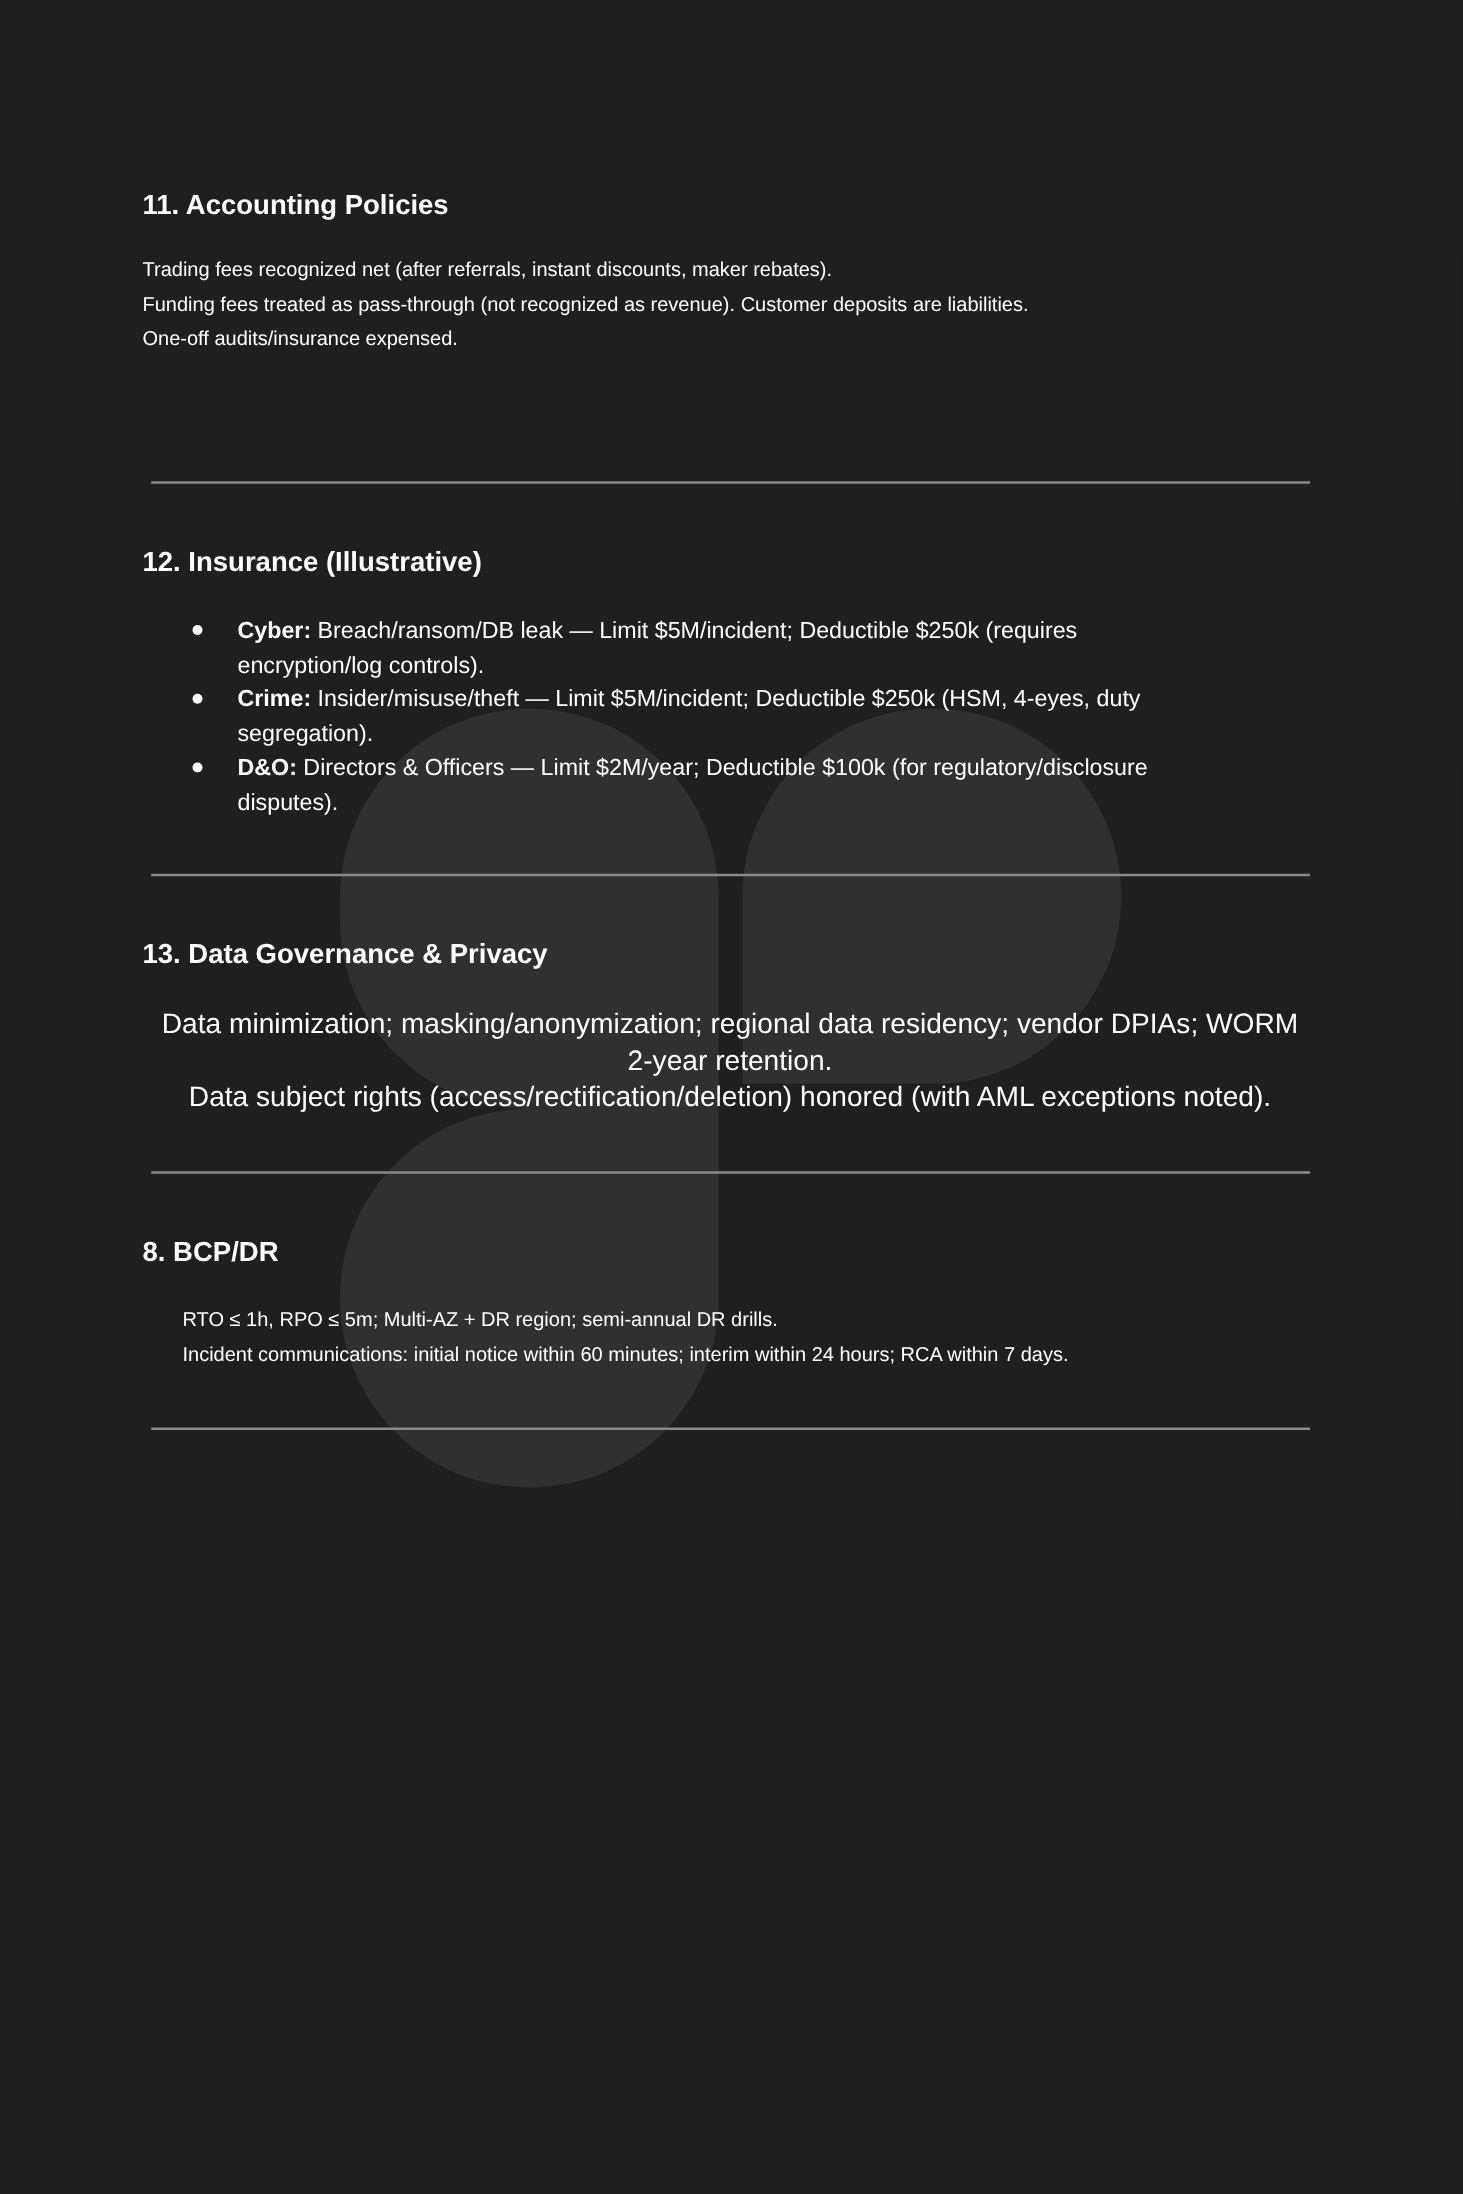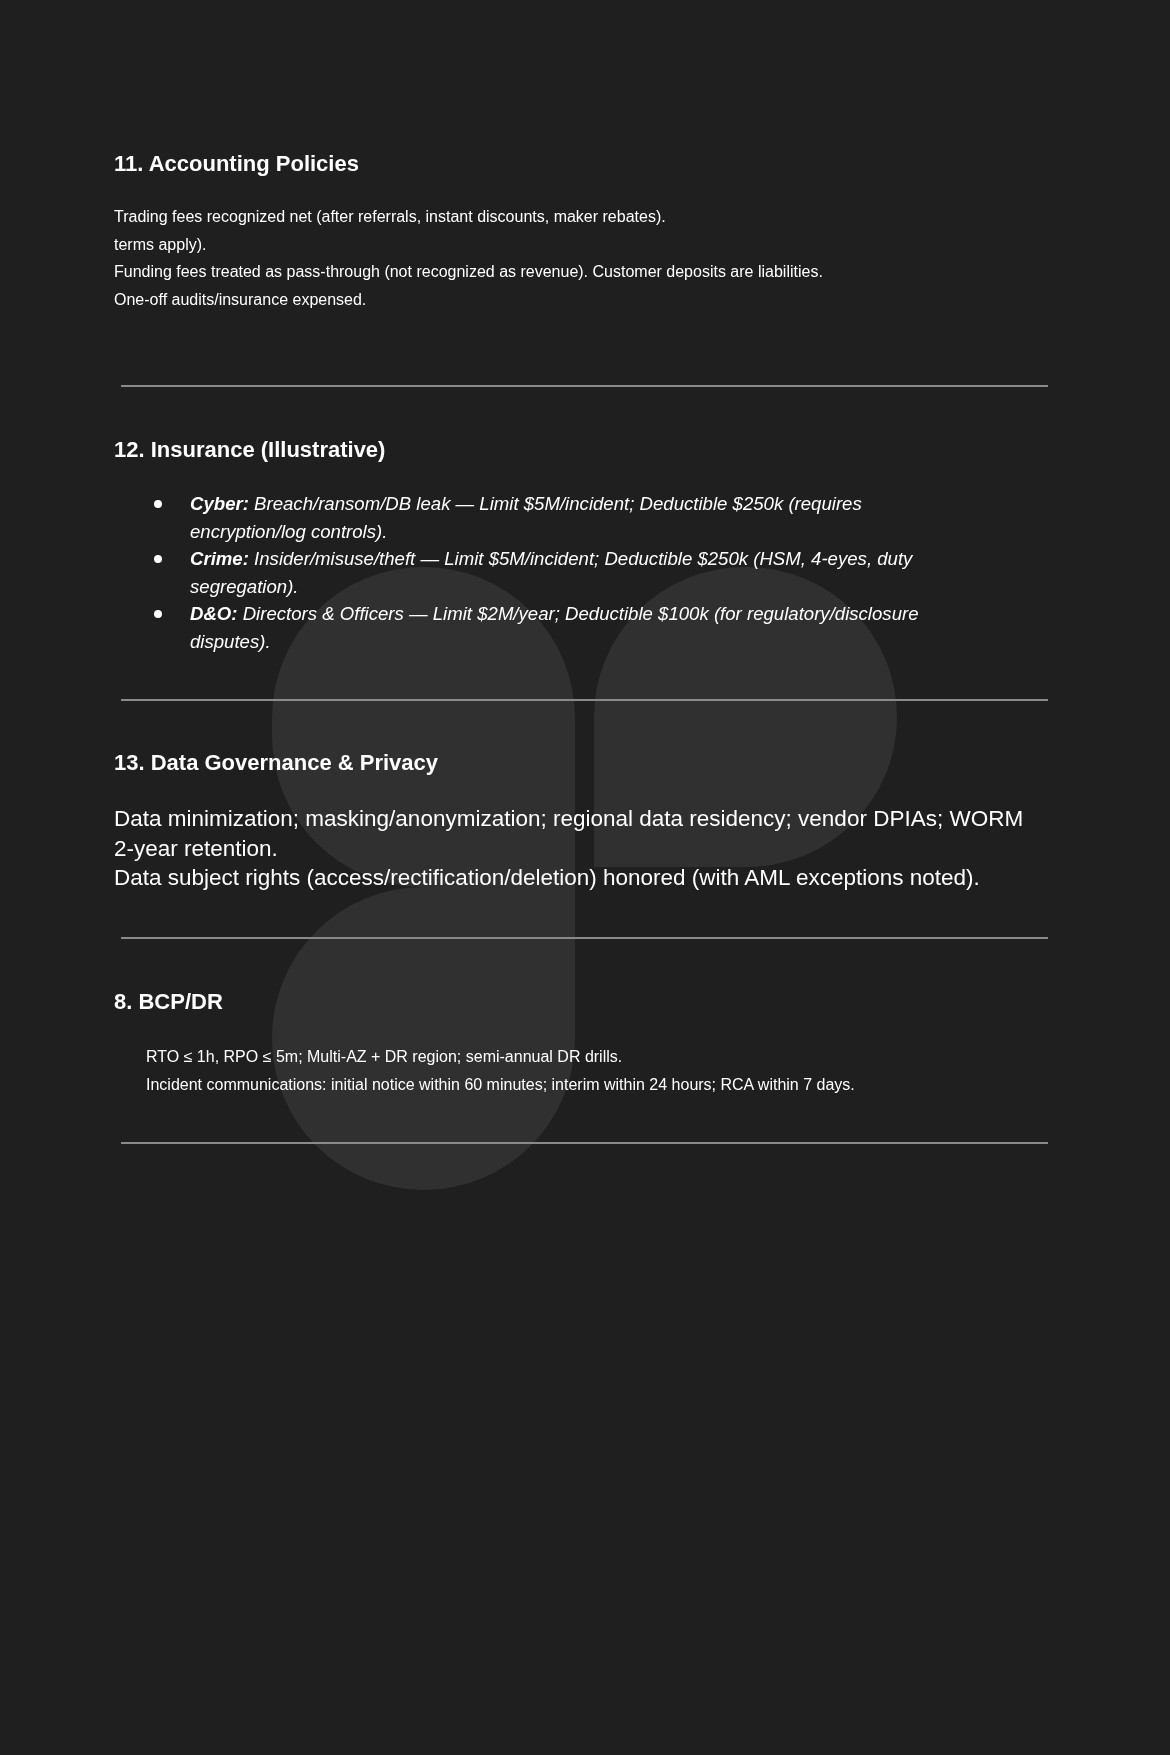--- a/index.html
+++ b/index.html
@@ -10,39 +10,38 @@
   .wm { position: absolute; background: #303030; z-index: 0; }
   .wm-tl { left: 272px; top: 567px; width: 303px; height: 320px; border-radius: 151px 151px 0 151px; }
   .wm-tr { left: 594px; top: 567px; width: 303px; height: 300px; border-radius: 151px 151px 151px 0; }
   .wm-bl { left: 272px; top: 887px; width: 303px; height: 303px; border-radius: 151px 0 151px 151px; }
   .content { position: absolute; left: 0; top: 0; width: 956px; height: 1755px; z-index: 1; }
   .h { position: absolute; left: 114px; font-size: 22px; font-weight: bold; line-height: 28px; margin: 0; white-space: nowrap; }
   .p { position: absolute; left: 114px; width: 940px; font-size: 16px; line-height: 27.5px; margin: 0; }
   .p .line { display: block; white-space: nowrap; }
   .p.big { font-size: 22.5px; line-height: 29.5px; }
   .divider { position: absolute; left: 121px; width: 927px; height: 2px; background: #8a8a8a; border: 0; margin: 0; }
-  .list { position: absolute; left: 114px; width: 940px; margin: 0; padding: 0; list-style: none; font-size: 18.6px; line-height: 27.5px; font-style: italic; }
+  .list { position: absolute; left: 114px; width: 940px; margin: 0; padding: 0; list-style: none; font-size: 18.6px; line-height: 27.5px; }
   .list li { position: relative; padding-left: 76px; }
   .list li .dot { position: absolute; left: 40px; top: 10px; width: 8px; height: 8px; border-radius: 50%; background: #ffffff; }
   .list li .line { display: block; white-space: nowrap; }
   .list li b { font-weight: bold; }
 </style>
 </head>
 <body>
 
 <div class="wm wm-tl"></div>
 <div class="wm wm-tr"></div>
 <div class="wm wm-bl"></div>
 
 <div class="content">
 
   <h2 class="h" style="top:150px;">11. Accounting Policies</h2>
   <div class="p" style="top:203px;">
     <span class="line">Trading fees recognized net (after referrals, instant discounts, maker rebates).</span>
-    <span class="line">terms apply).</span>
     <span class="line">Funding fees treated as pass-through (not recognized as revenue). Customer deposits are liabilities.</span>
     <span class="line">One-off audits/insurance expensed.</span>
   </div>
   <hr class="divider" style="top:385px;">
 
   <h2 class="h" style="top:436px;">12. Insurance (Illustrative)</h2>
   <ul class="list" style="top:490px;">
     <li>
       <span class="dot"></span>
       <span class="line"><b>Cyber:</b><span> Breach/ransom/DB leak — Limit $5M/incident; Deductible $250k (requires</span></span>
@@ -55,21 +54,21 @@
     </li>
     <li>
       <span class="dot"></span>
       <span class="line"><b>D&amp;O:</b><span> Directors &amp; Officers — Limit $2M/year; Deductible $100k (for regulatory/disclosure</span></span>
       <span class="line">disputes).</span>
     </li>
   </ul>
   <hr class="divider" style="top:699px;">
 
   <h2 class="h" style="top:749px;">13. Data Governance &amp; Privacy</h2>
-  <div class="p big" style="top:804px;">
+  <div class="p big" style="top:804px;text-align:center;">
     <span class="line">Data minimization; masking/anonymization; regional data residency; vendor DPIAs; WORM</span>
     <span class="line">2-year retention.</span>
     <span class="line">Data subject rights (access/rectification/deletion) honored (with AML exceptions noted).</span>
   </div>
   <hr class="divider" style="top:937px;">
 
   <h2 class="h" style="top:988px;">8. BCP/DR</h2>
   <div class="p" style="top:1043px;margin-left:32px;">
     <span class="line">RTO ≤ 1h, RPO ≤ 5m; Multi-AZ + DR region; semi-annual DR drills.</span>
     <span class="line">Incident communications: initial notice within 60 minutes; interim within 24 hours; RCA within 7 days.</span>

